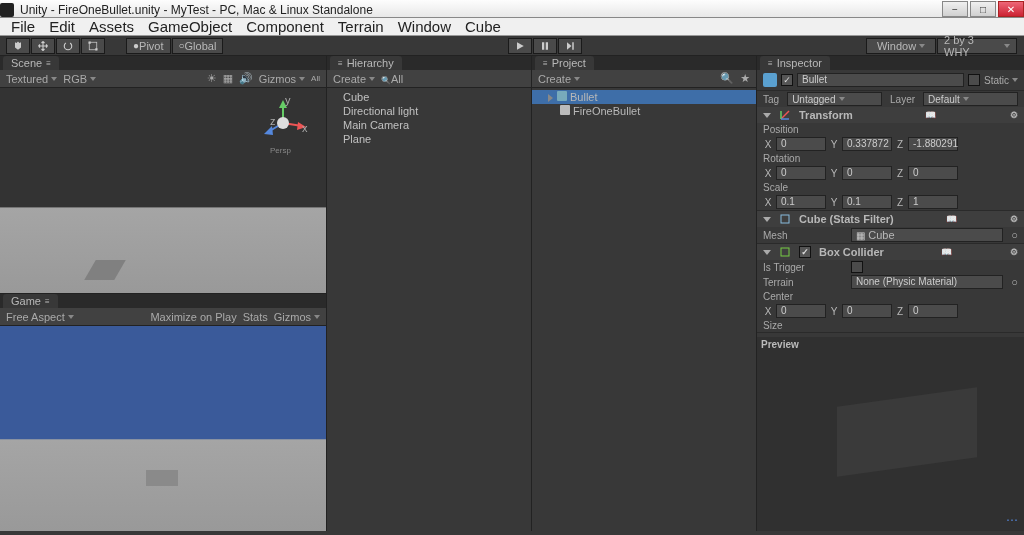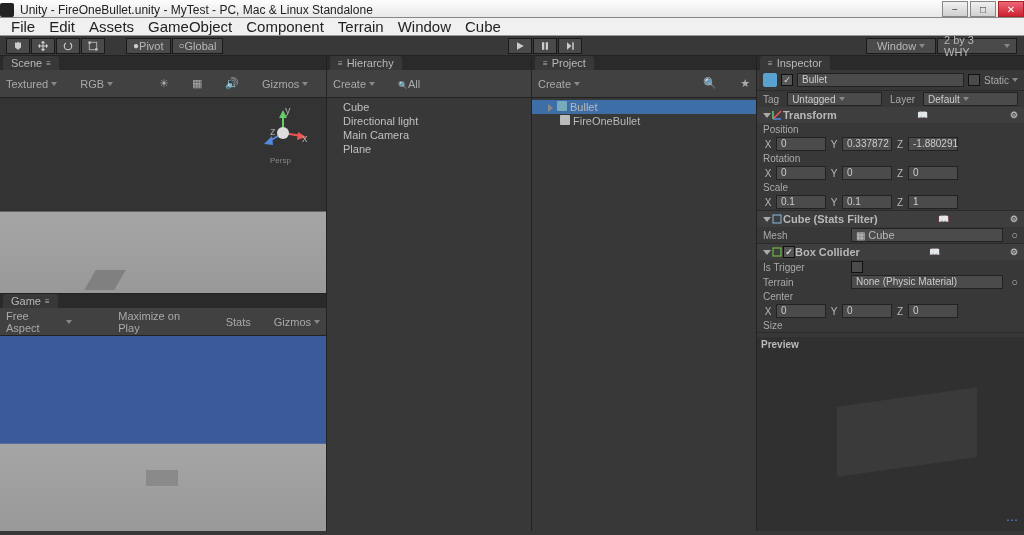--- a/index.html
+++ b/index.html
@@ -17,41 +17,41 @@
 .toolbtn.iconb{width:24px;padding:0}
 .toolbtn svg{width:12px;height:12px}
 .spacer{flex:1}
 .mainarea{display:flex;height:475px}
 .leftcol{width:327px;display:flex;flex-direction:column;border-right:1px solid #222}
 .midcol{width:205px;border-right:1px solid #222;display:flex;flex-direction:column}
 .projcol{width:225px;border-right:1px solid #222;display:flex;flex-direction:column}
 .rightcol{flex:1;display:flex;flex-direction:column;background:#383838}
 .tabbar{height:14px;background:#2a2a2a;display:flex;align-items:flex-end}
 .tab{background:#383838;height:14px;padding:0 8px;display:flex;align-items:center;gap:4px;font-size:10px;border-top-left-radius:3px;border-top-right-radius:3px;margin-left:3px}
-.subbar{height:28px;background:#414141;display:flex;align-items:center;padding:0 6px;gap:23px;font-size:9px;border-bottom:1px solid #222}
+.subbar{height:18px;background:#414141;display:flex;align-items:center;padding:0 6px;gap:6px;font-size:9px;border-bottom:1px solid #222}
 .subbar span{color:#aaa}
 .sceneview{flex:1;background:#343434;position:relative}
 .scenecanvas{position:absolute;inset:0;background:linear-gradient(#333 0%,#333 58%,#a5a5a5 58.5%,#999 100%)}
 .gizmo{position:absolute;right:18px;top:10px;width:50px;height:50px}
 .gameview{height:238px;display:flex;flex-direction:column;border-top:1px solid #222}
 .gamecanvas{flex:1;background:linear-gradient(#3a5a9a 0%,#3a5a9a 55%,#a5a5a5 55.5%,#999 100%);position:relative}
 .graycube{position:absolute;left:146px;bottom:45px;width:32px;height:16px;background:#8a8a8a}
 .hlist{flex:1;background:#383838;padding:2px 0}
 .hitem{padding:1px 0 1px 16px;font-size:11px;color:#c0c0c0}
 .hitem.sel{background:#3e6ea8;color:#fff}
 .hitem.child{padding-left:28px}
 .hitem .disc{display:inline-block;width:0;height:0;border-top:4px solid transparent;border-bottom:4px solid transparent;border-left:5px solid #888;margin-right:4px;vertical-align:middle}
 .insp-head{padding:3px 6px;display:flex;align-items:center;gap:4px;border-bottom:1px solid #2a2a2a}
 .cubeicon{width:14px;height:14px;background:#5aa0d0;border-radius:2px}
 .checkbox{width:12px;height:12px;border:1px solid #111;background:#555;display:inline-flex;align-items:center;justify-content:center;font-size:9px;color:#ddd}
 .ifield{background:#4b4b4b;border:1px solid #222;height:14px;padding:0 4px;font-size:10px;color:#ccc;flex:1;min-width:0}
 .ilabel{font-size:10px;color:#aaa}
 .irow{display:flex;align-items:center;gap:8px;padding:1px 6px}
 .component{border-bottom:1px solid #2a2a2a}
-.chead{background:#3e3e3e;padding:2px 6px;display:flex;align-items:center;gap:0;font-size:10px;font-weight:bold}
+.chead{background:#3e3e3e;padding:2px 6px;display:flex;align-items:center;gap:8px;font-size:10px;font-weight:bold}
 .chead .tri{display:inline-block;width:0;height:0;border-left:4px solid transparent;border-right:4px solid transparent;border-top:5px solid #aaa}
 .chead .cog{margin-left:auto;font-size:9px}
 .xyz{display:flex;gap:3px;padding:1px 6px;align-items:center}
 .xyz .lbl{width:10px;font-size:10px;text-align:center}
 .xyz .ifield{width:50px;flex:0 0 auto}
 .preview{flex:1;background:#303030;position:relative;margin-top:4px}
 .preview-label{position:absolute;left:4px;top:2px;font-size:10px;font-weight:bold;color:#bbb}
 .darkshape{position:absolute;left:80px;top:60px;width:140px;height:70px;background:#3a3a3a;transform:skewY(-8deg)}
 .ricon{width:12px;height:12px}
 .dd{display:flex;align-items:center}

